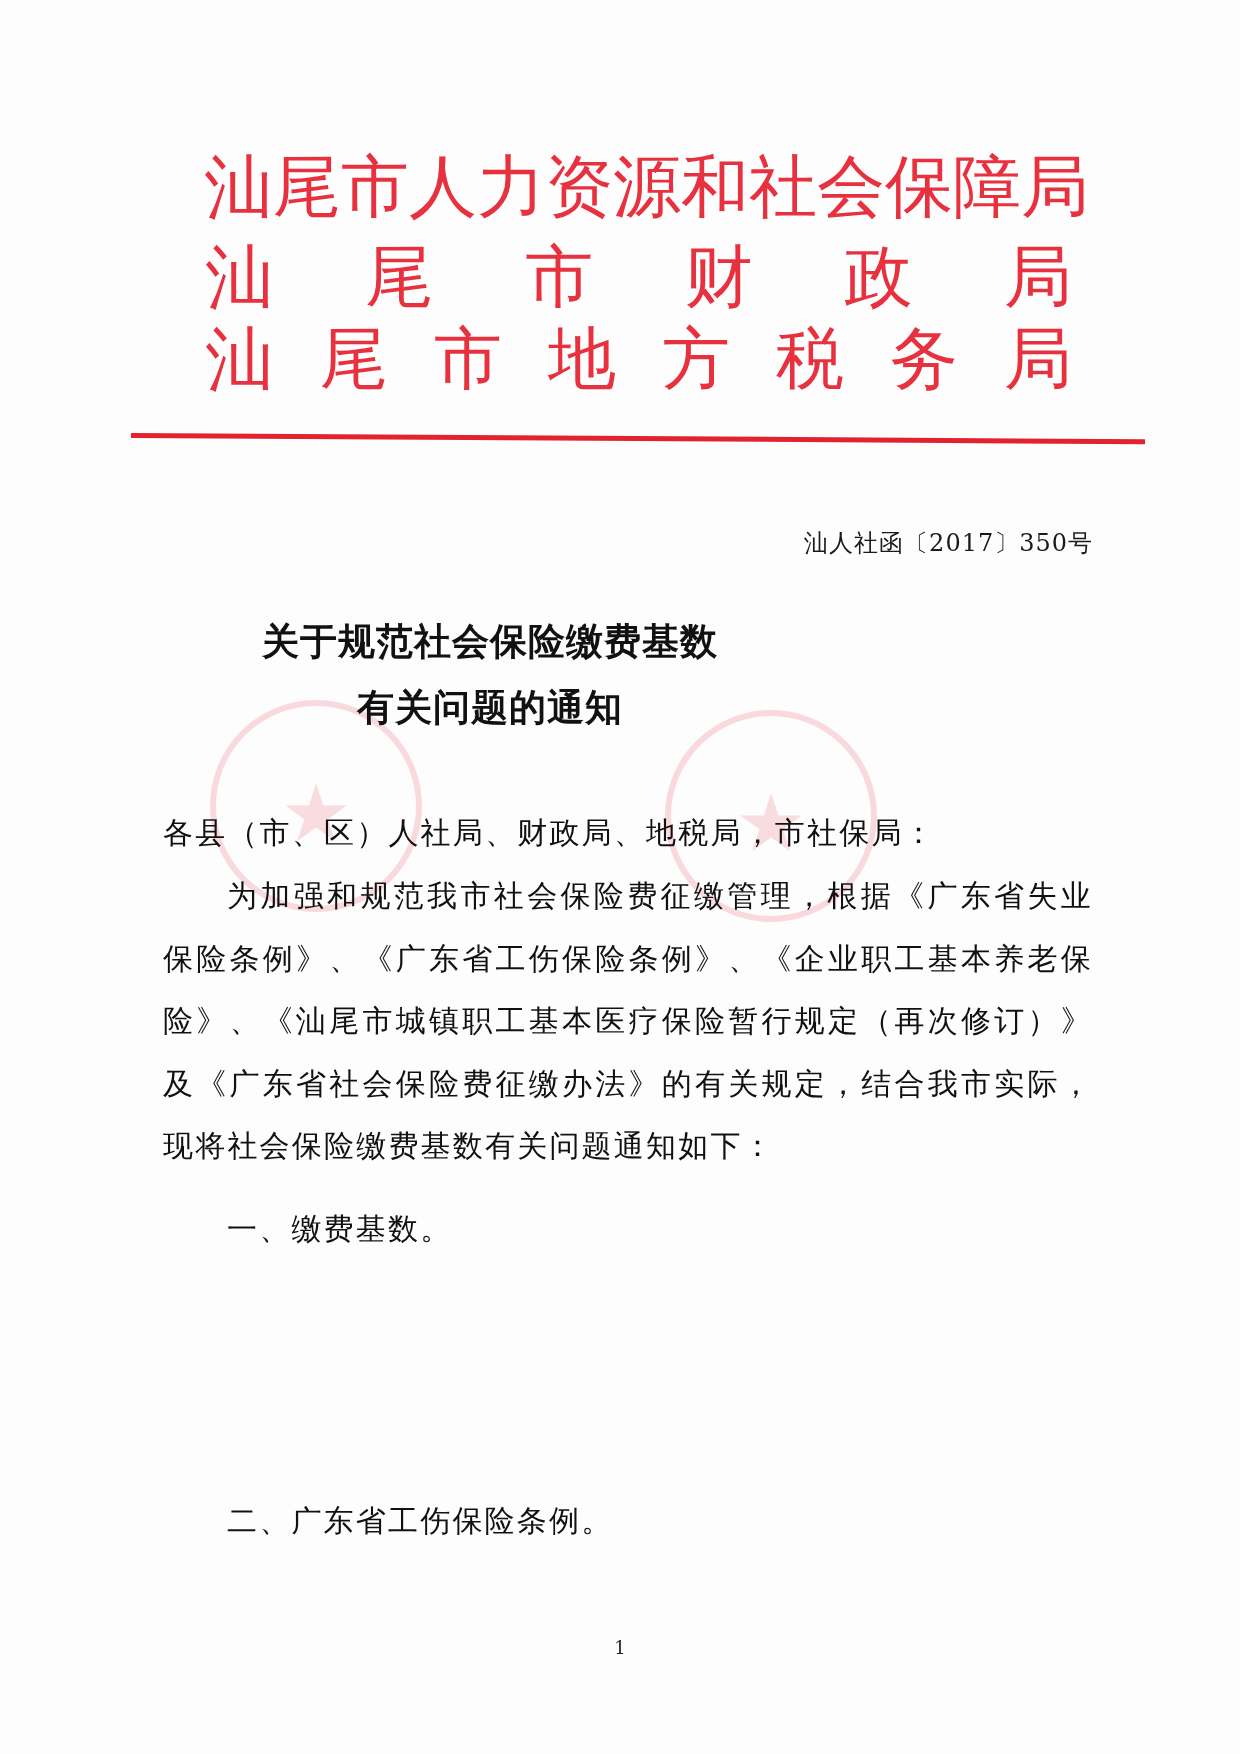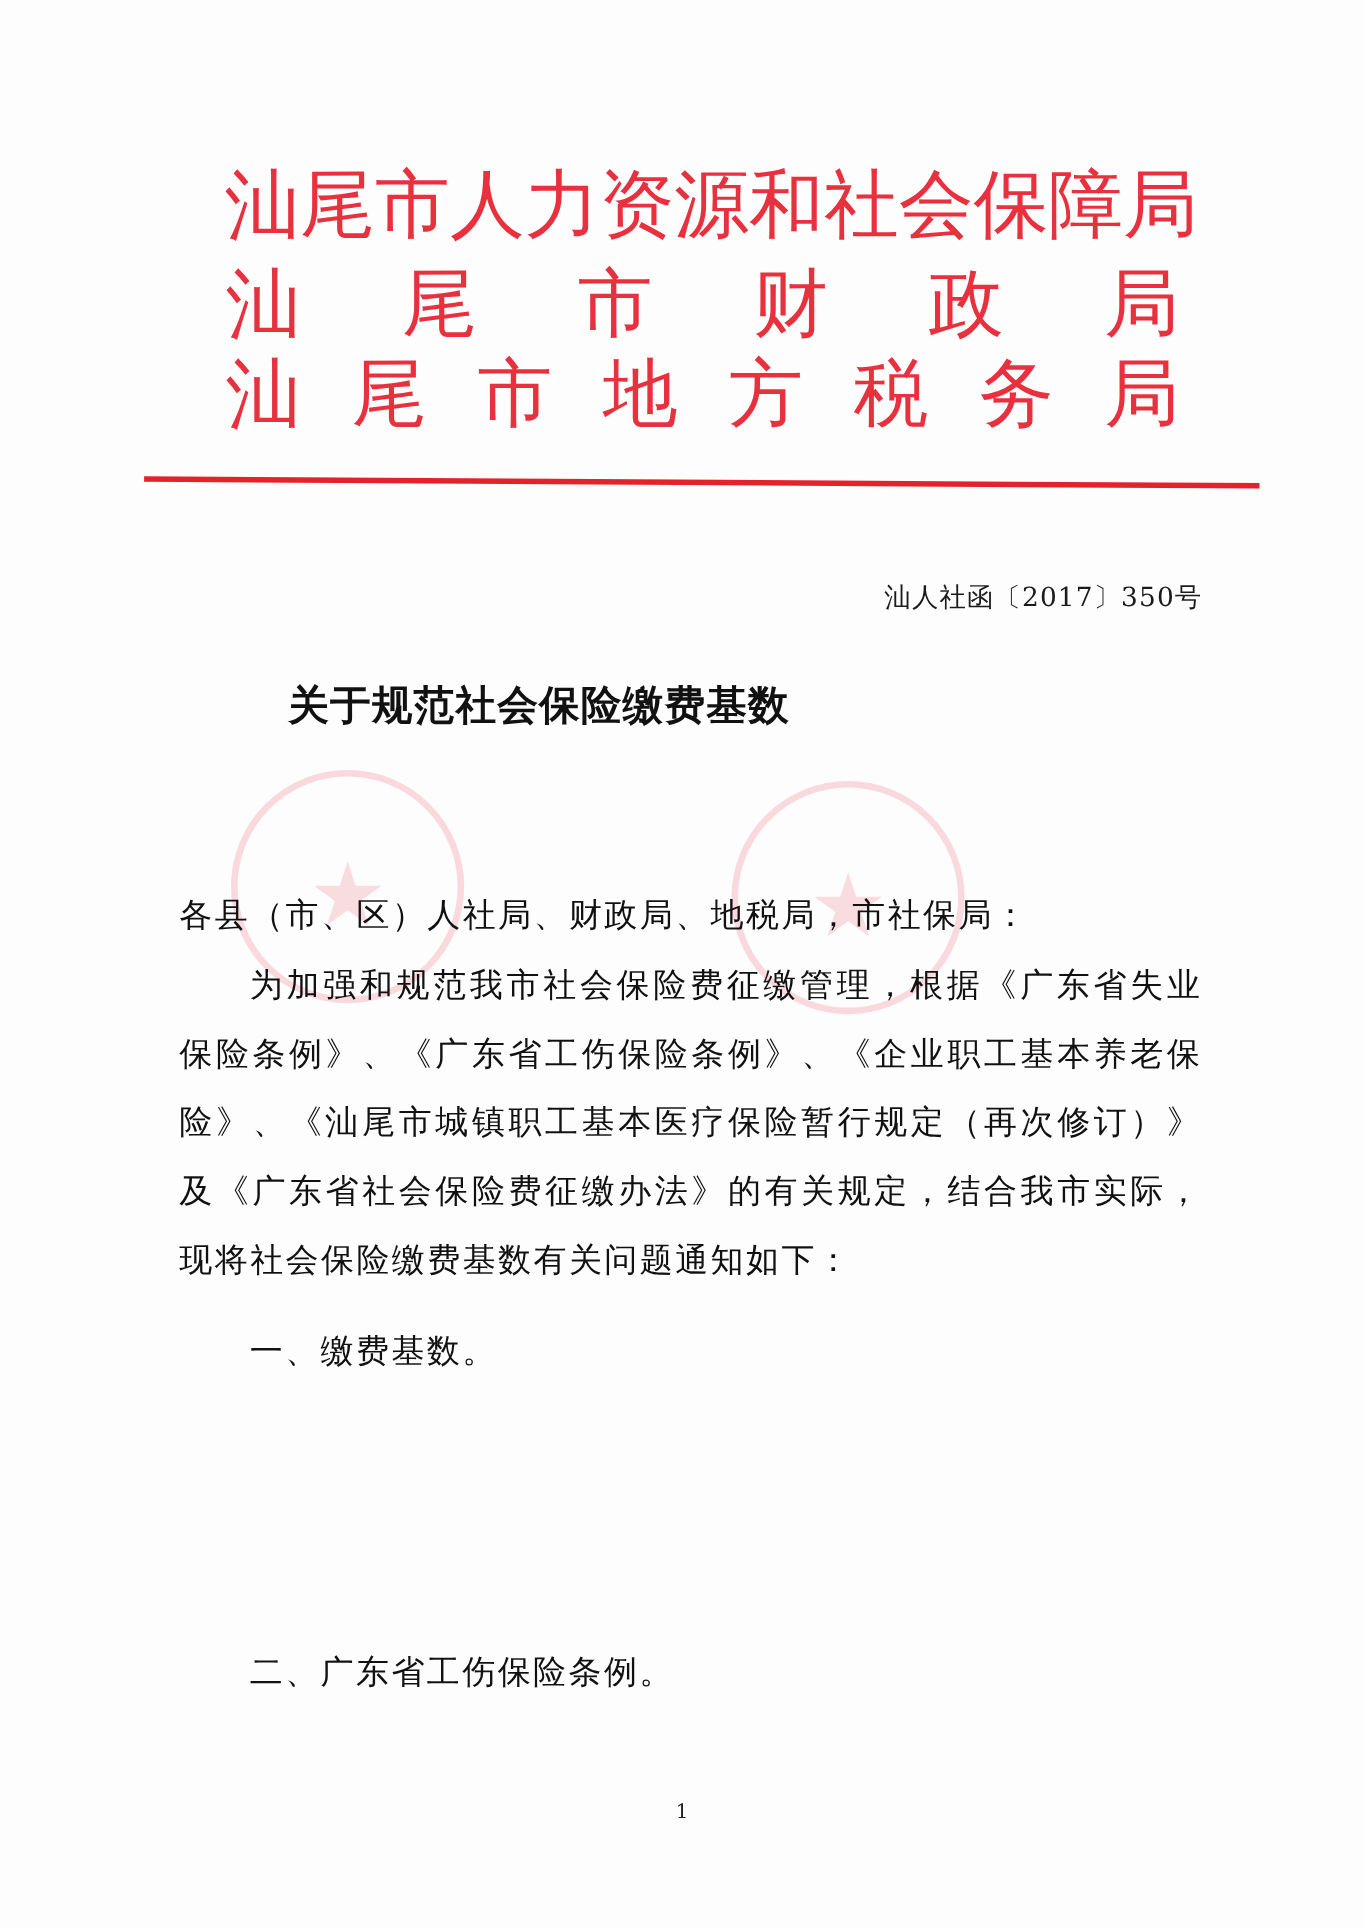--- a/index.html
+++ b/index.html
@@ -111,20 +111,21 @@
   <div class="doc-no">汕人社函〔2017〕350号</div>
 
   <div class="stamp" id="stamp-left">
     <span class="star">★</span>
   </div>
   <div class="stamp" id="stamp-right">
     <span class="star">★</span>
   </div>
 
   <div class="title" id="t1">关于规范社会保险缴费基数</div>
+  <div class="title" id="t2">有关问题的通知</div>
 
   <div class="body-text" id="salutation">
     <p>各县（市、区）人社局、财政局、地税局，市社保局：</p>
   </div>
 
   <div class="body-text" id="para1">
     <p class="indent">为加强和规范我市社会保险费征缴管理，根据《广东省失业保险条例》、《广东省工伤保险条例》、《企业职工基本养老保险》、《汕尾市城镇职工基本医疗保险暂行规定（再次修订）》及《广东省社会保险费征缴办法》的有关规定，结合我市实际，现将社会保险缴费基数有关问题通知如下：</p>
   </div>
 
   <div class="body-text" id="sec1">

